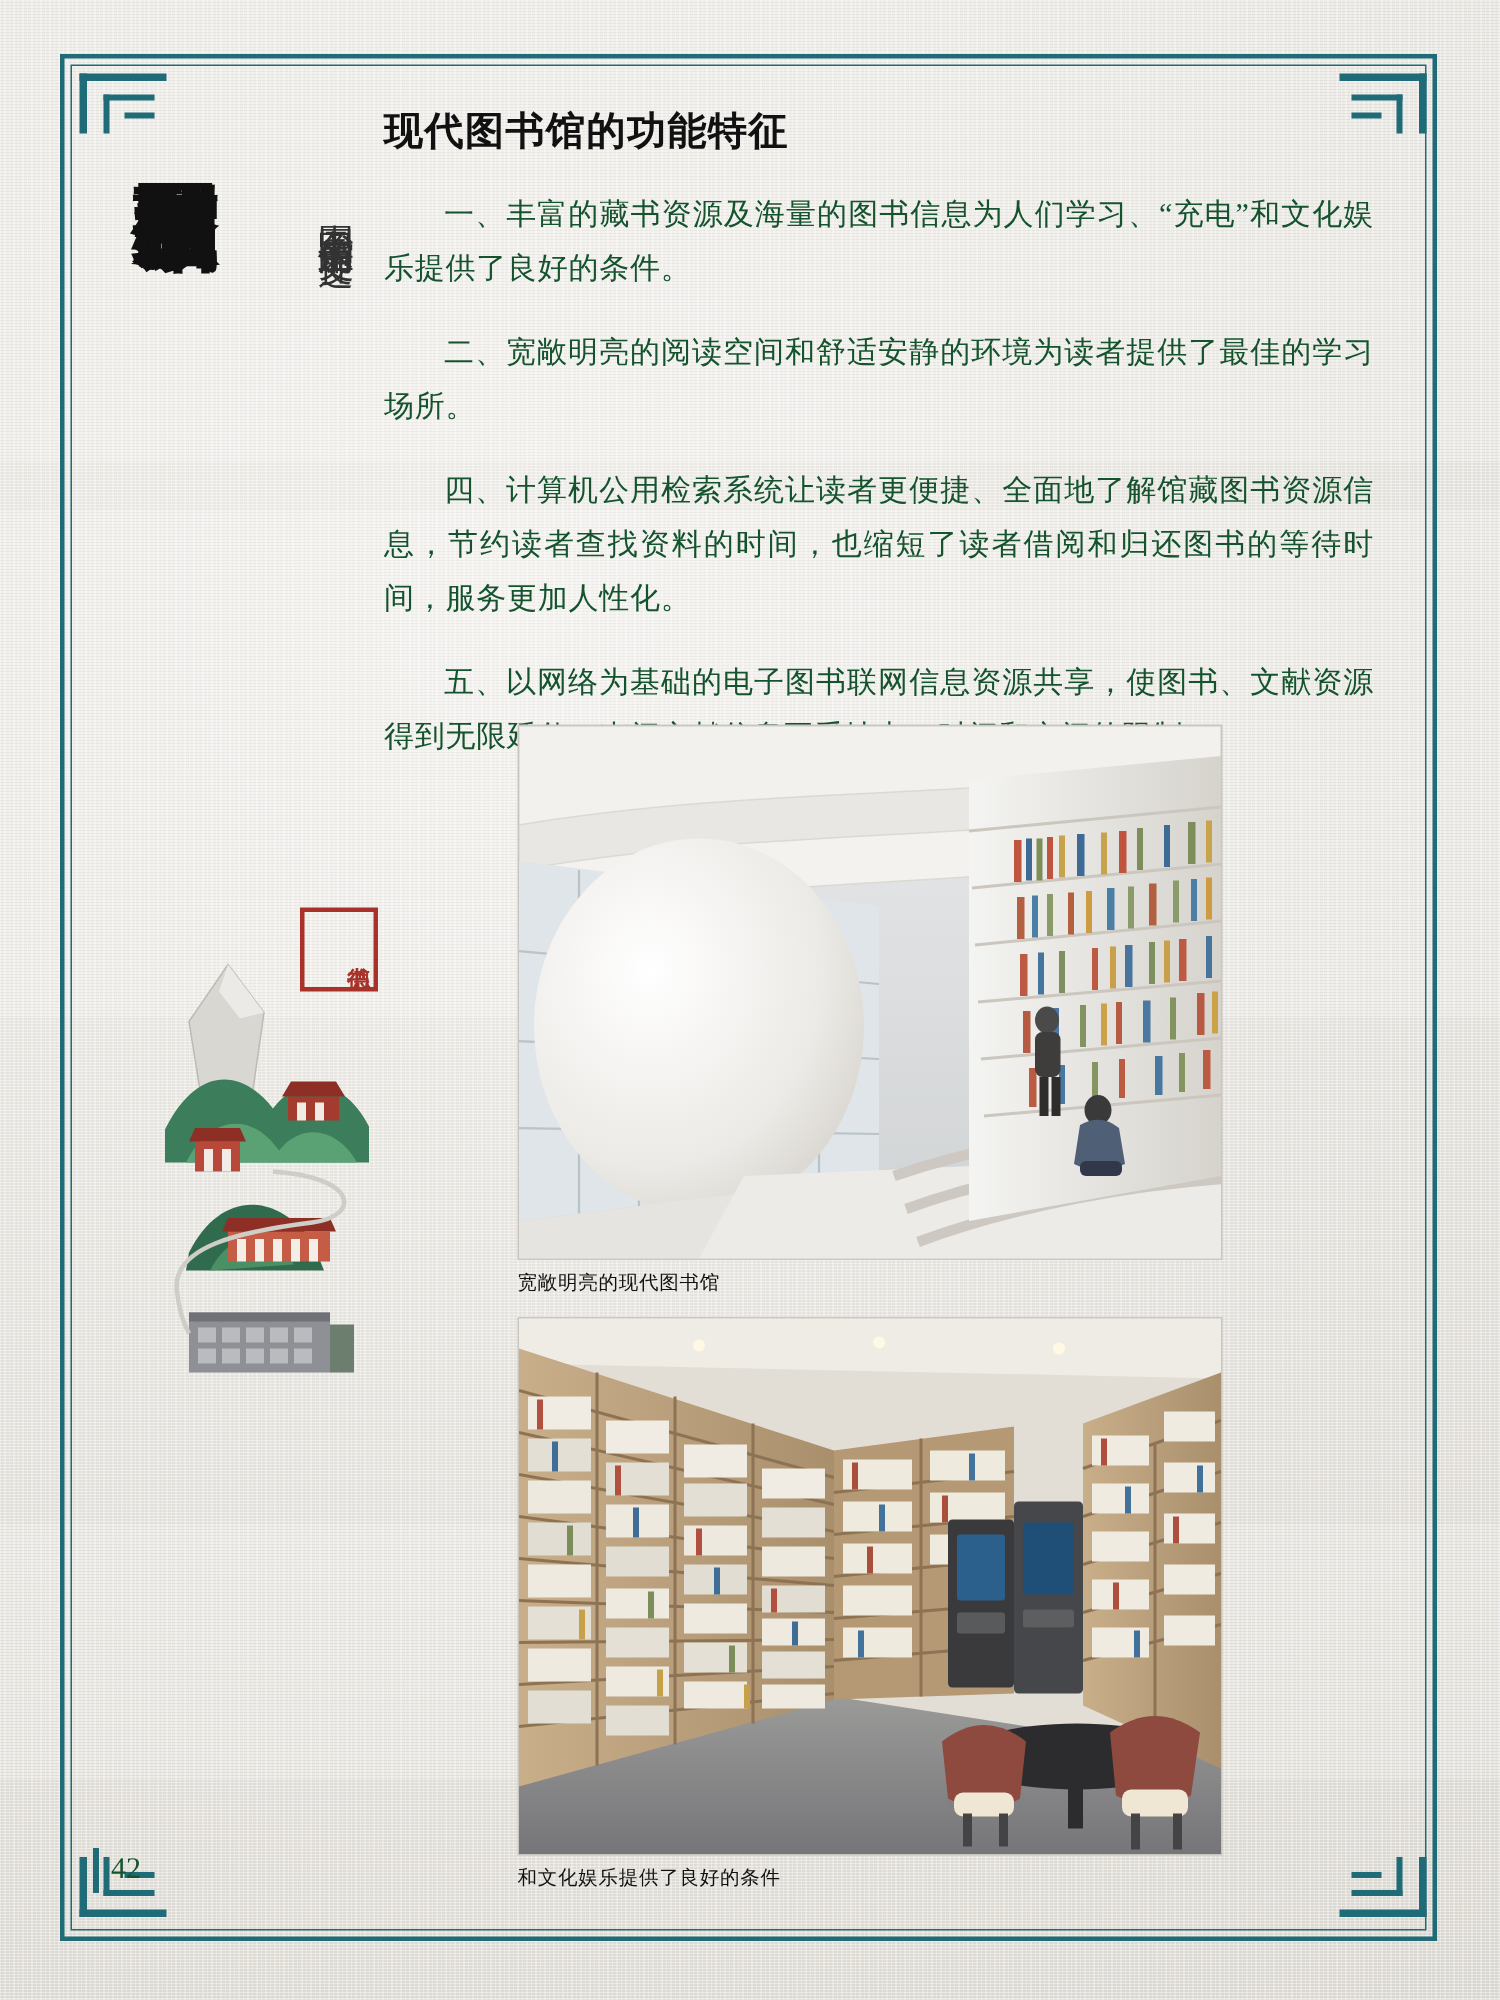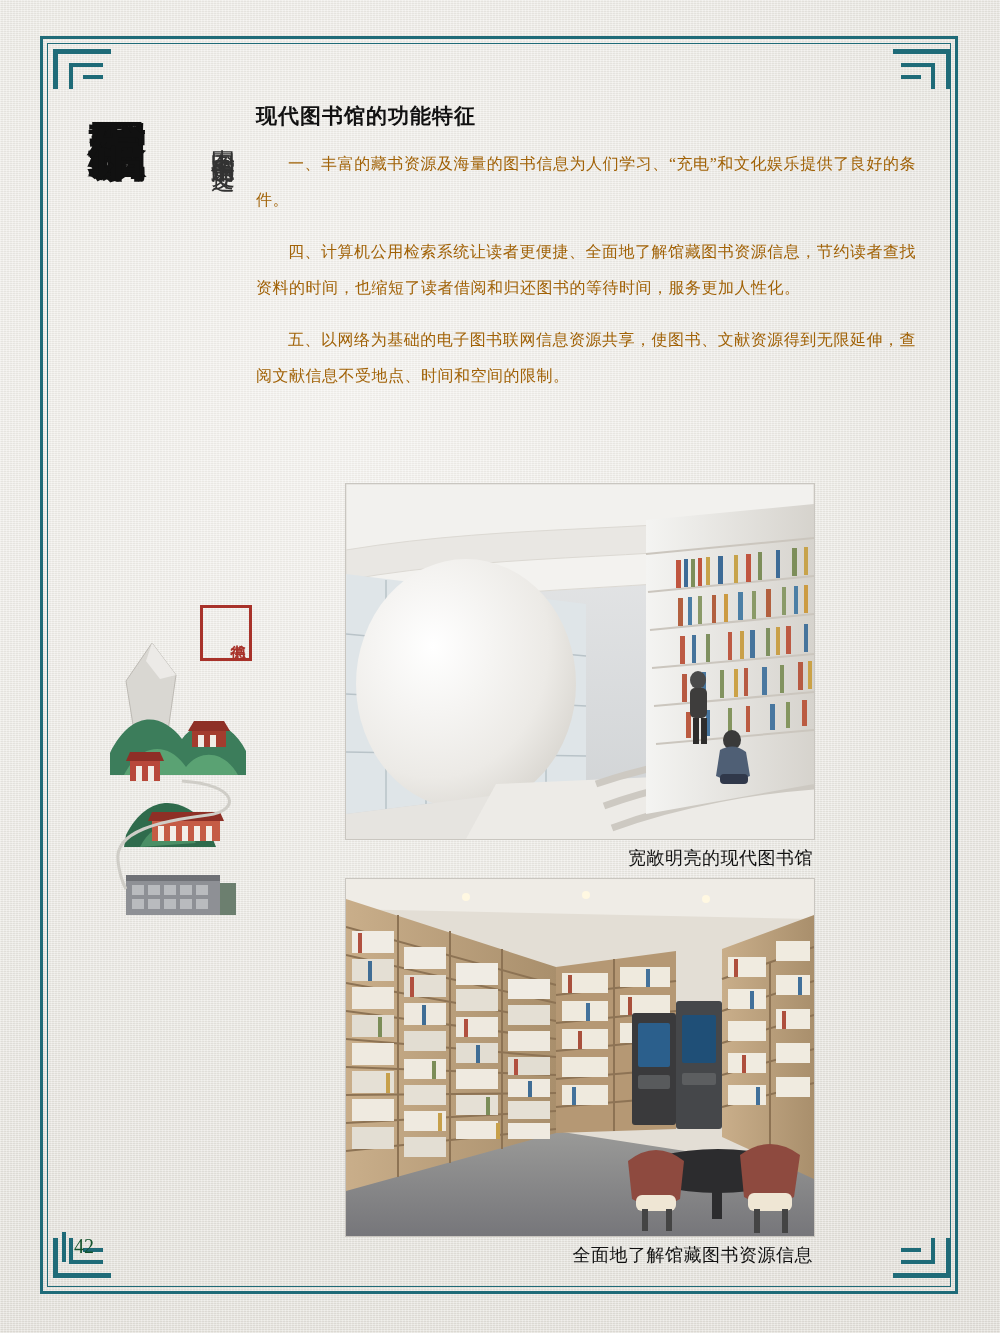--- a/index.html
+++ b/index.html
@@ -130,50 +130,49 @@
   }
 
   
   .content {
     position: absolute;
     left: 256px;
     top: 70px;
     width: 660px;
   }
   .heading {
-    font-size: 21px;
+    font-size: 26px;
     font-weight: bold;
     color: #111;
     letter-spacing: 1px;
     margin-bottom: 6px;
     font-family: "Liberation Serif", serif;
-    margin-top: 32px;
   }
   .para {
-    font-size: 16px;
+    font-size: 20px;
     line-height: 36px;
-    color: #a16207;
+    color: #14532d;
     text-indent: 2em;
     letter-spacing: 0.5px;
     text-align: justify;
     font-family: "Liberation Serif", serif;
   }
 
   
   .figure {
     position: absolute;
     left: 345px;
   }
   .figure img, .figure .ph {
     display: block;
     border: 1px solid #c9c6c0;
   }
   .caption {
-    text-align: right;
-    font-size: 18px;
+    text-align: left;
+    font-size: 13px;
     color: #111;
     margin-top: 6px;
     letter-spacing: 0.5px;
   }
 
   .fig1 { top: 483px; width: 468px; }
   .fig2 { top: 878px; width: 468px; }
 
   .pagenum {
     position: absolute;
@@ -286,20 +285,21 @@
       <rect x="130" y="248" width="16" height="32" fill="#6c7f6f"></rect>
     </g>
 
     <path d="M92,146 C150,150 150,176 118,180 C70,186 24,196 28,226 C30,244 34,250 36,254" fill="none" stroke="#cfcdc7" stroke-width="3"></path>
   </svg>
 </div>
 
 <div class="content">
   <div class="heading">现代图书馆的功能特征</div>
   <p class="para">一、丰富的藏书资源及海量的图书信息为人们学习、“充电”和文化娱乐提供了良好的条件。</p>
+  <p class="para">二、宽敞明亮的阅读空间和舒适安静的环境为读者提供了最佳的学习场所。</p>
   <p class="para">四、计算机公用检索系统让读者更便捷、全面地了解馆藏图书资源信息，节约读者查找资料的时间，也缩短了读者借阅和归还图书的等待时间，服务更加人性化。</p>
   <p class="para">五、以网络为基础的电子图书联网信息资源共享，使图书、文献资源得到无限延伸，查阅文献信息不受地点、时间和空间的限制。</p>
 </div>
 
 <div class="figure fig1">
   <svg class="ph" width="468" height="355" viewBox="0 0 468 355" xmlns="http://www.w3.org/2000/svg">
     <defs>
       <linearGradient id="g1" x1="0" y1="0" x2="0" y2="1">
         <stop offset="0%" stop-color="#e8e9ea"></stop>
         <stop offset="100%" stop-color="#cfd2d4"></stop>
@@ -649,17 +649,17 @@
       <rect x="296" y="330" width="6" height="22" fill="#444"></rect>
       <rect x="320" y="330" width="6" height="22" fill="#444"></rect>
     </g>
     <g>
       <path d="M394,276 q30,-22 60,0 l-6,42 q-26,14 -50,0 z" fill="#8e4a3f"></path>
       <rect x="402" y="314" width="44" height="18" rx="6" fill="#efe6d4"></rect>
       <rect x="408" y="330" width="6" height="24" fill="#444"></rect>
       <rect x="436" y="330" width="6" height="24" fill="#444"></rect>
     </g>
   </svg>
-  <div class="caption">全面地了解馆藏图书资源信息</div>
+  <div class="caption">和文化娱乐提供了良好的条件</div>
 </div>
 
 <div class="pagenum-bar"></div>
 <div class="pagenum">42</div>
 
 </body></html>

